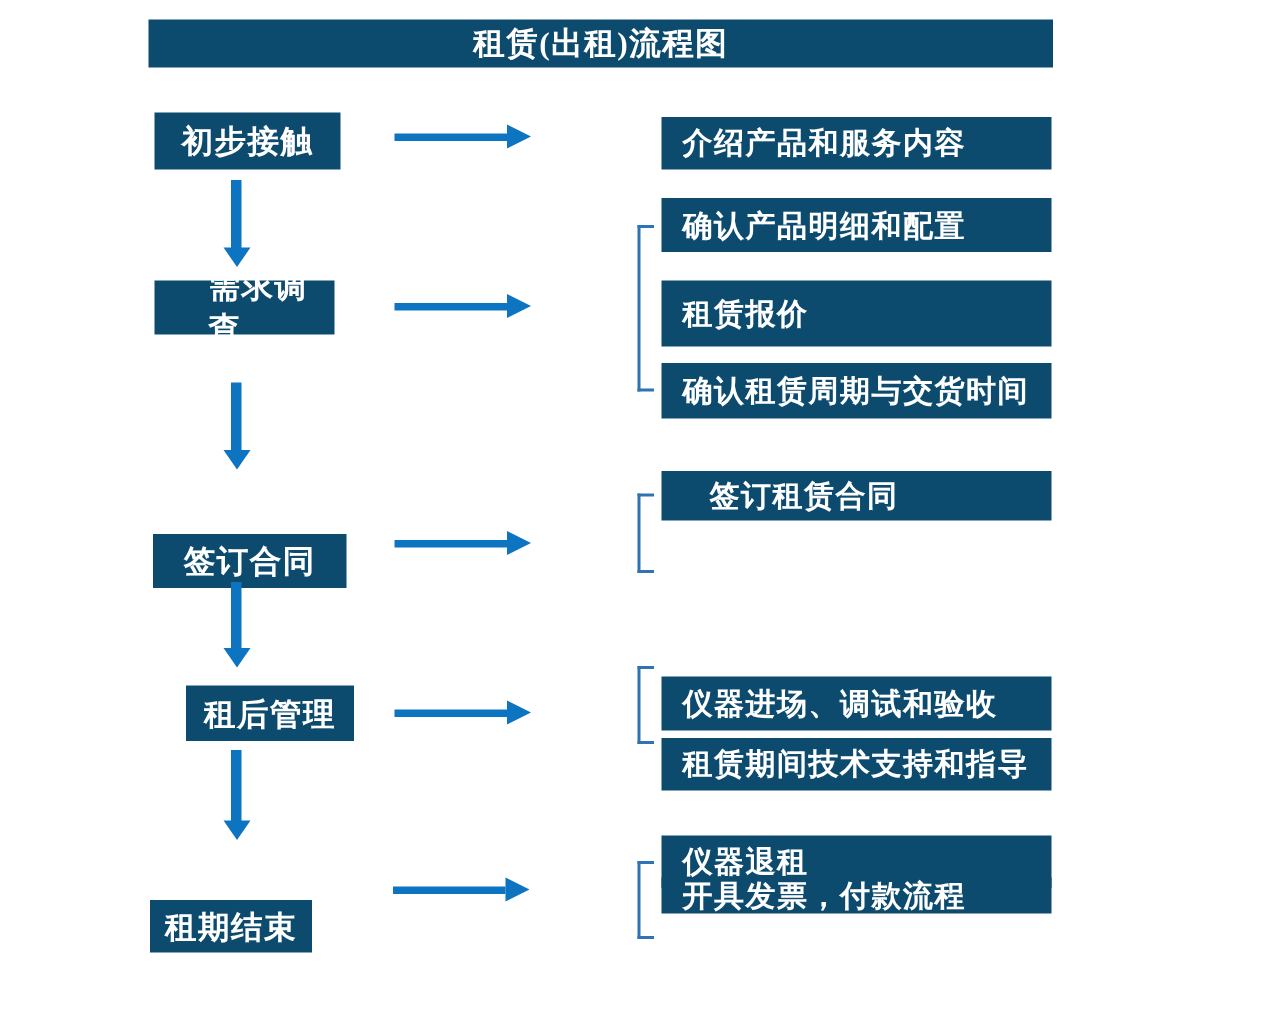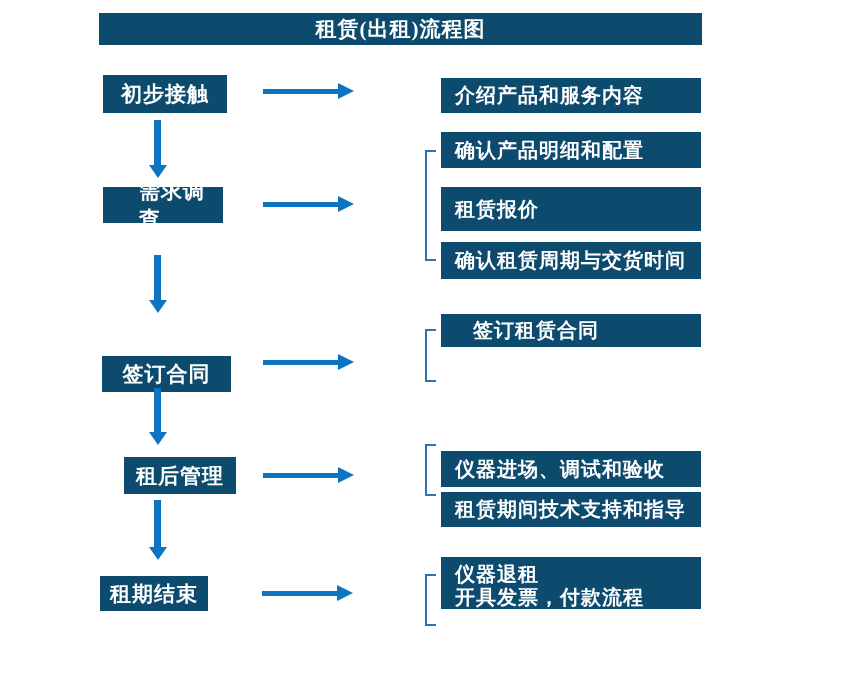--- a/index.html
+++ b/index.html
@@ -90,21 +90,21 @@
 <body>
 
 <div id="canvas">
 
   <div class="box title-bar">租赁(出租)流程图</div>
 
   <div class="box left-box" style="left:103px; top:75px;  width:124px; height:38px;">初步接触</div>
   <div class="box left-box" style="left:103px; top:187px; width:120px; height:36px;padding-left:36px;">需求调查</div>
   <div class="box left-box" style="left:102px; top:356px; width:129px; height:36px;">签订合同</div>
   <div class="box left-box" style="left:100px; top:457px; width:112px; height:37px;margin-left:24px;">租后管理</div>
-  <div class="box left-box" style="left:100px; top:576px; width:108px; height:35px;">租期结束</div>
+  <div class="box left-box" style="left:100px; top:600px; width:108px; height:35px;">租期结束</div>
 
   <div class="box right-box" style="top:78px;  height:35px;text-align:center;">介绍产品和服务内容</div>
   <div class="box right-box" style="top:132px; height:36px;">确认产品明细和配置</div>
   <div class="box right-box" style="top:187px; height:44px;">租赁报价</div>
   <div class="box right-box" style="top:242px; height:37px;">确认租赁周期与交货时间</div>
   <div class="box right-box" style="top:314px; height:33px;padding-left:32px;">签订租赁合同</div>
   <div class="box right-box" style="top:423px; height:36px;margin-top:28px;">仪器进场、调试和验收</div>
   <div class="box right-box" style="top:492px; height:35px;">租赁期间技术支持和指导</div>
   <div class="box right-box" style="top:557px; height:35px;">仪器退租</div>
   <div class="box right-box" style="top:585px; height:24px;">开具发票，付款流程</div>

